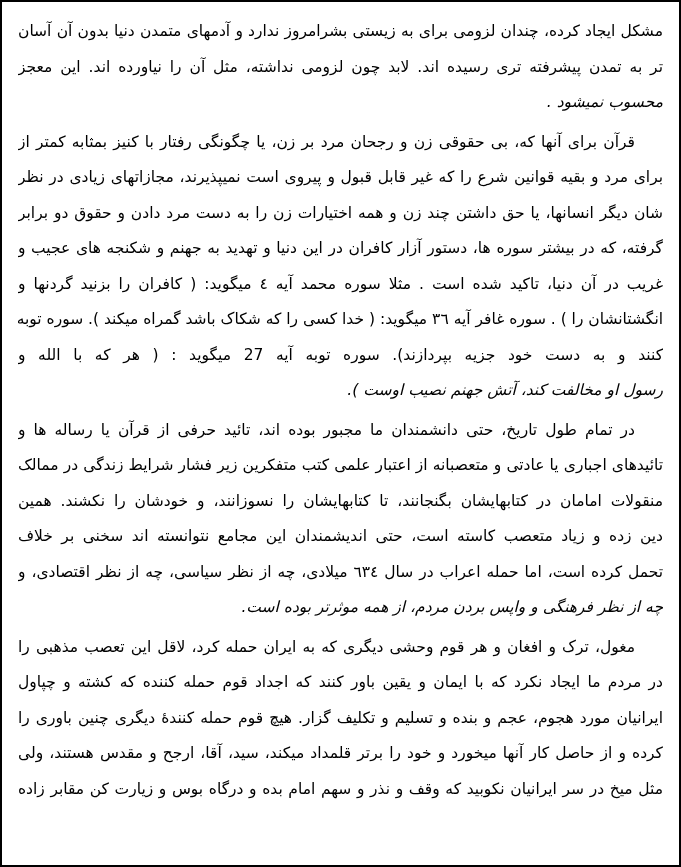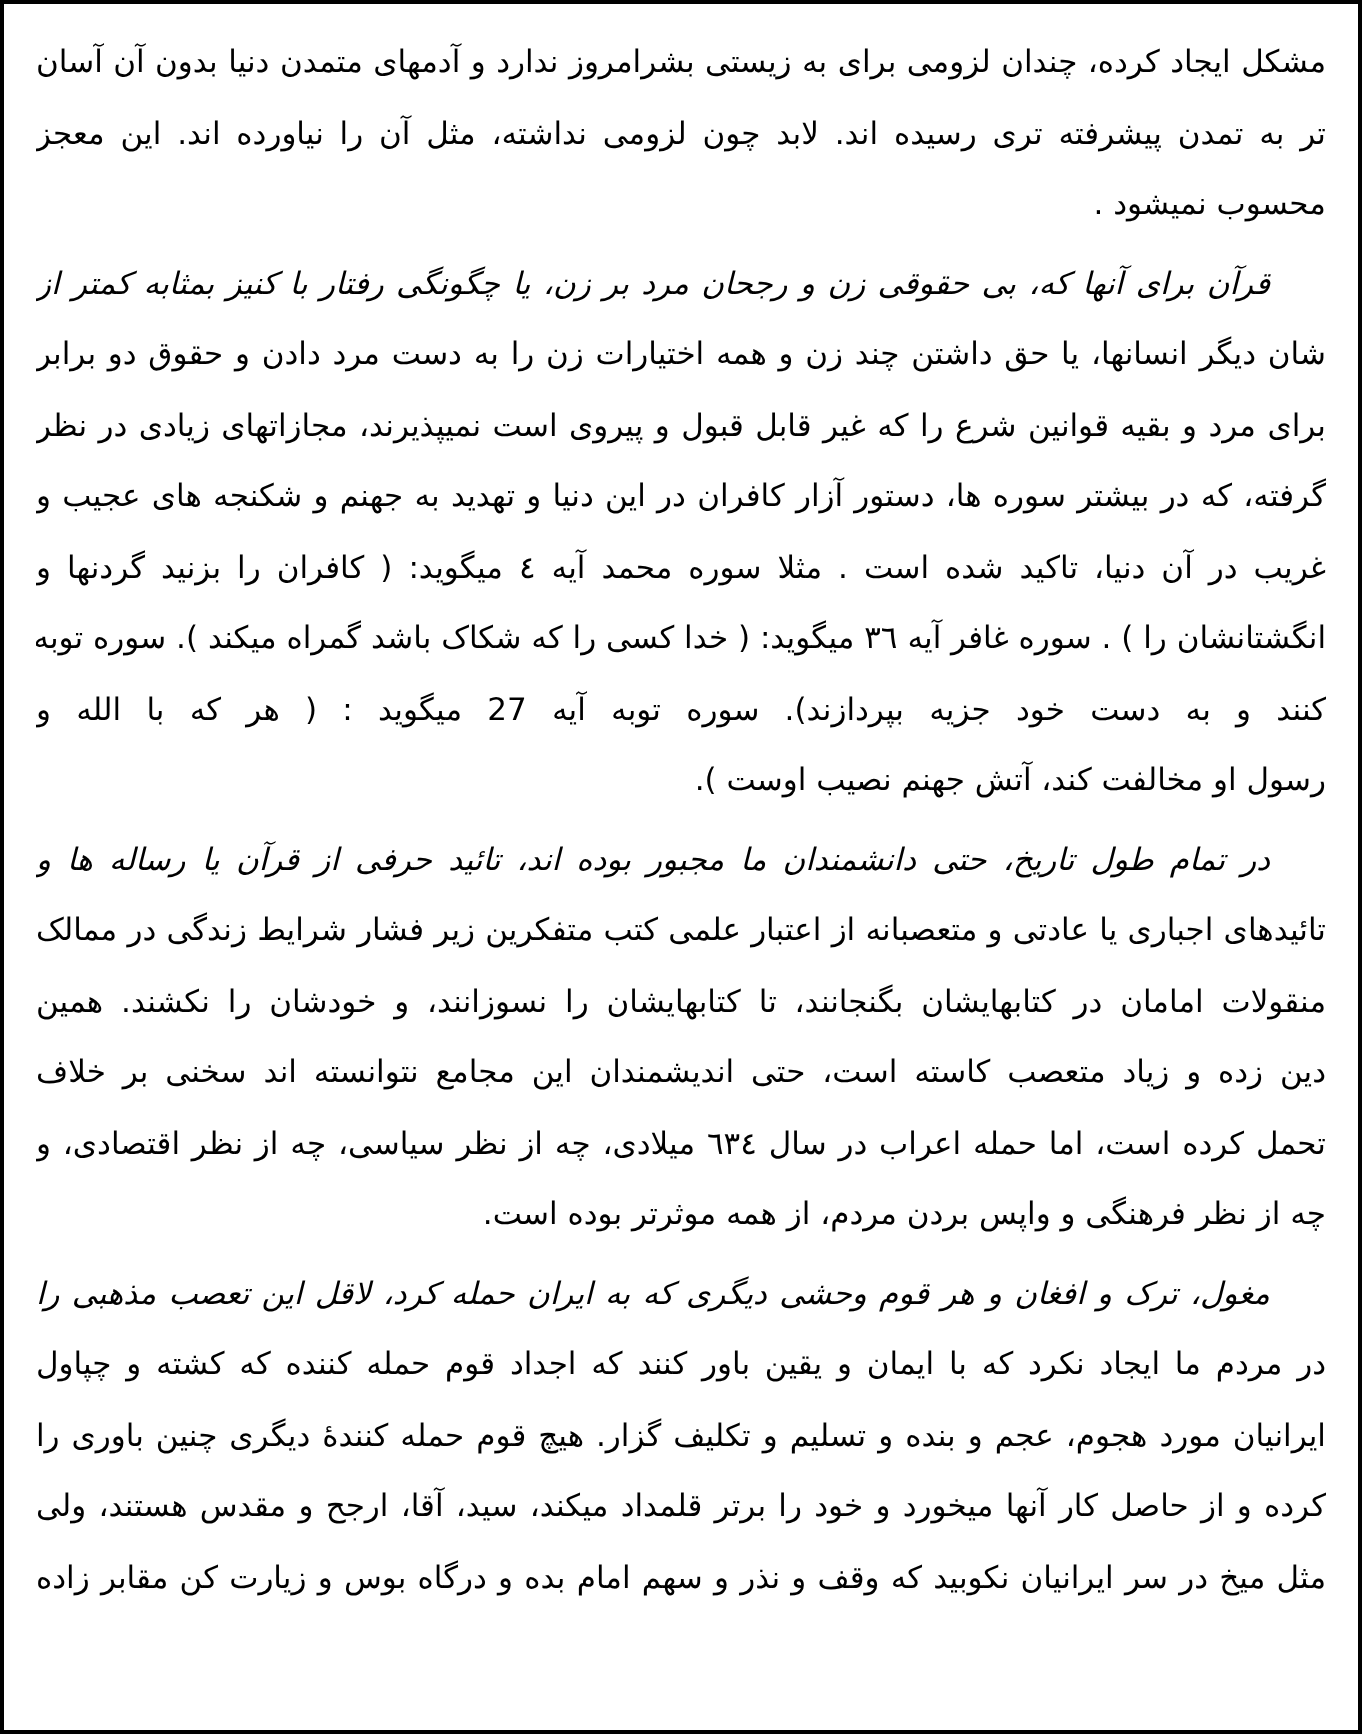--- a/index.html
+++ b/index.html
@@ -30,40 +30,40 @@
     overflow: hidden;
     white-space: nowrap;
     text-align: justify;
     
     text-align-last: justify;
   }
   .line.no-justify {
     text-align: right;
     text-align-last: right;
     white-space: normal;
+    font-style: italic;
   }
   .line.indent {
     padding-right: 28px;
-    font-style: italic;
   }
 </style>
 </head>
 <body>
 
 <div class="page">
   <div>
       <div class="paragraph">
         <div class="line">مشکل ایجاد کرده،  چندان لزومی برای به زیستی بشرامروز ندارد و آدمهای متمدن دنیا بدون آن آسان</div>
         <div class="line">تر به تمدن پیشرفته تری رسیده اند.  لابد چون لزومی نداشته، مثل آن را نیاورده اند. این معجز</div>
         <div class="line no-justify">محسوب نمیشود .</div>
       </div>
       <div class="paragraph">
         <div class="line indent">قرآن برای آنها که، بی حقوقی زن و رجحان مرد بر زن، یا چگونگی رفتار با کنیز بمثابه کمتر از</div>
+        <div class="line">برای مرد و بقیه قوانین شرع را که غیر قابل قبول و پیروی است  نمیپذیرند، مجازاتهای زیادی در نظر</div>
         <div class="line">شان دیگر انسانها، یا حق داشتن چند زن و همه اختیارات زن را به دست مرد دادن و حقوق دو برابر</div>
-        <div class="line">برای مرد و بقیه قوانین شرع را که غیر قابل قبول و پیروی است  نمیپذیرند، مجازاتهای زیادی در نظر</div>
         <div class="line">گرفته، که در بیشتر سوره ها، دستور آزار کافران در این دنیا و تهدید به جهنم و شکنجه های عجیب و</div>
         <div class="line">غریب در آن دنیا، تاکید شده است .  مثلا سوره محمد آیه ٤ میگوید: ( کافران را بزنید گردنها و</div>
         <div class="line">انگشتانشان را ) . سوره غافر آیه ٣٦ میگوید: ( خدا کسی را که شکاک باشد گمراه میکند ). سوره توبه</div>
         <div class="line">کنند و به دست خود جزیه بپردازند).  سوره توبه آیه 27 میگوید : ( هر که با الله و</div>
         <div class="line no-justify">رسول او مخالفت کند، آتش جهنم نصیب اوست ).</div>
       </div>
       <div class="paragraph">
         <div class="line indent">در تمام طول تاریخ، حتی دانشمندان ما مجبور بوده اند، تائید حرفی از قرآن  یا رساله ها و</div>
         <div class="line">تائیدهای اجباری یا عادتی و متعصبانه از اعتبار علمی کتب متفکرین زیر فشار شرایط زندگی در ممالک</div>
         <div class="line">منقولات امامان در کتابهایشان بگنجانند، تا کتابهایشان را نسوزانند، و خودشان را نکشند. همین</div>

